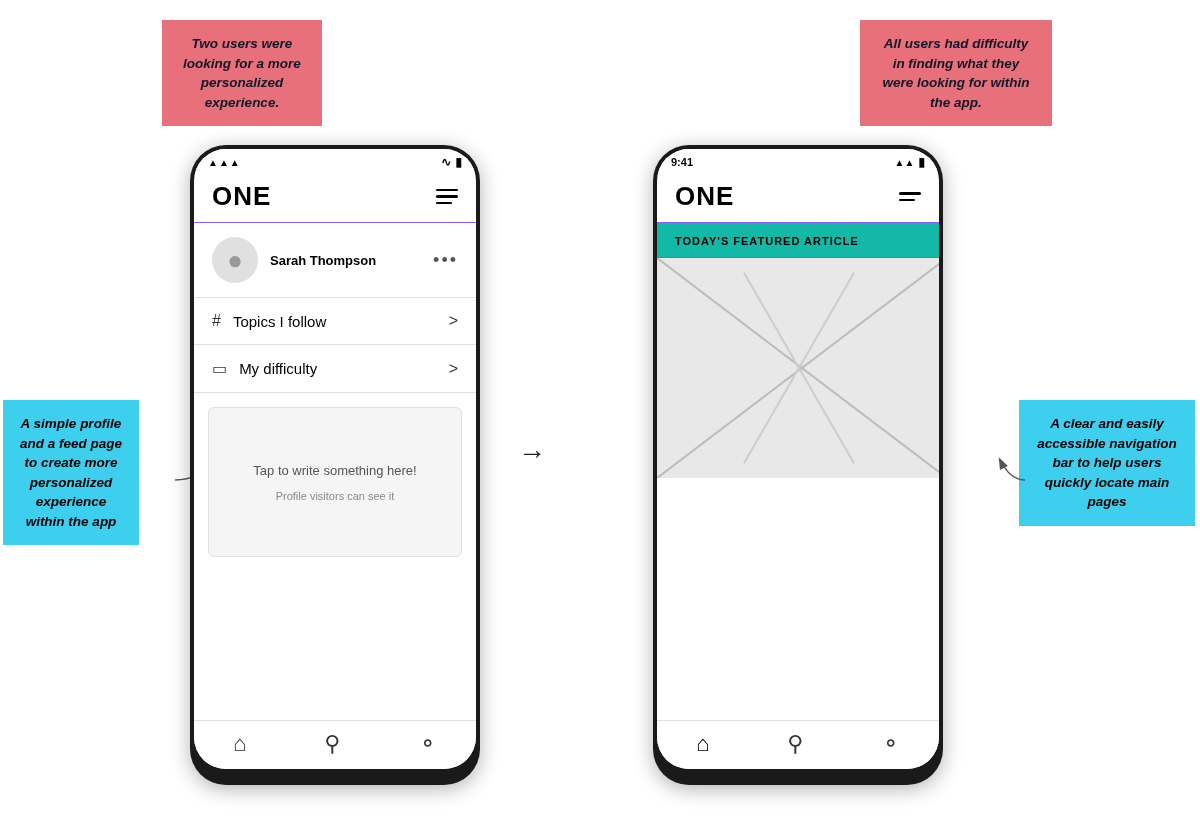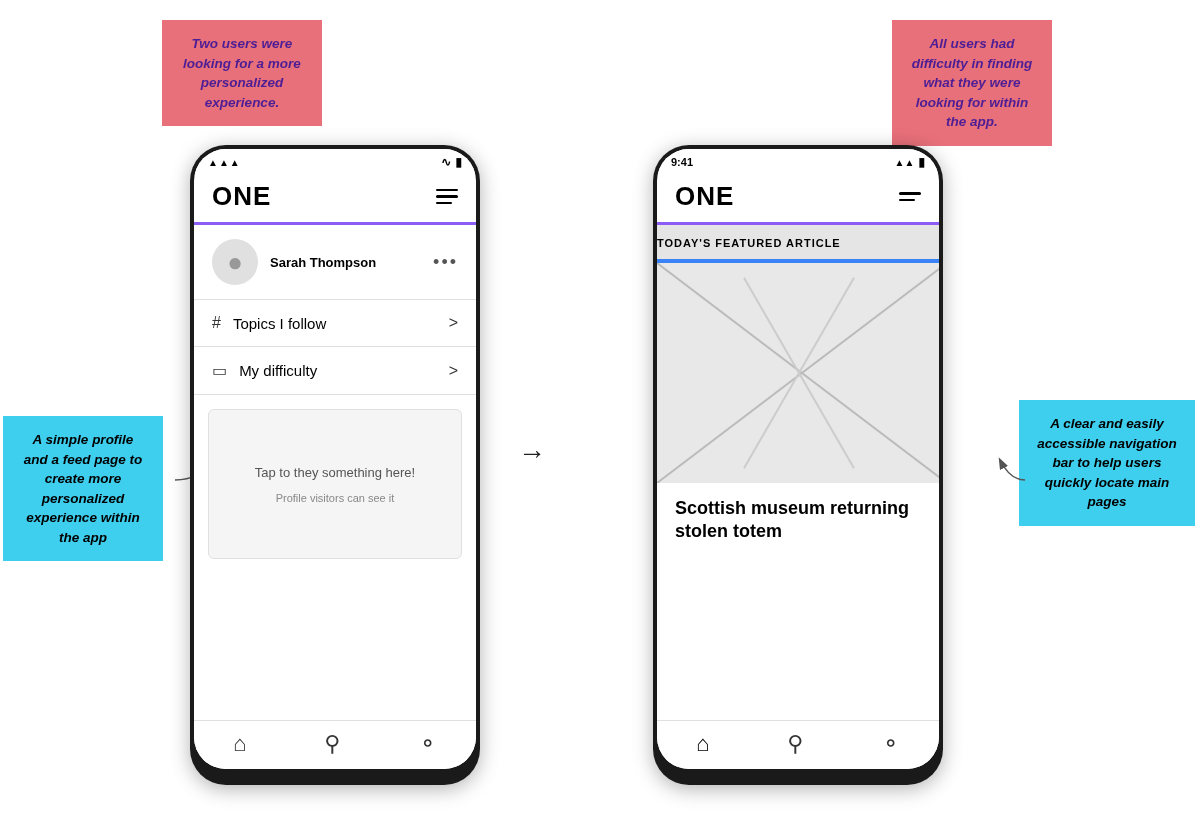--- a/index.html
+++ b/index.html
@@ -24,41 +24,41 @@
       position: absolute;
       padding: 14px 16px;
       font-style: italic;
       font-weight: 700;
       font-size: 13.5px;
       line-height: 1.45;
       text-align: center;
     }
     .sticky-pink {
       background: #e8707a;
-      color: #4c1d95;
+      color: #0f172a;
     }
     .sticky-blue {
       background: #3ecfef;
       color: #000;
     }
 
     .sticky-top-left {
       top: 20px;
       left: 162px;
       width: 160px;
     }
     .sticky-top-right {
       top: 20px;
       right: 148px;
-      width: 160px;
+      width: 192px;
     }
     .sticky-mid-left {
-      top: 416px;
+      top: 400px;
       left: 3px;
-      width: 160px;
+      width: 136px;
     }
     .sticky-mid-right {
       top: 400px;
       right: 5px;
       width: 176px;
     }
 
     
     .phone-wrapper {
       position: absolute;
@@ -104,21 +104,21 @@
       align-items: center;
       gap: 4px;
     }
 
     
     .app-header {
       display: flex;
       justify-content: space-between;
       align-items: center;
       padding: 8px 18px 10px;
-      border-bottom: 3px solid #8b5cf6;
+      border-bottom: 1px solid #8b5cf6;
     }
     .app-logo {
       font-size: 26px;
       font-weight: 900;
       letter-spacing: 1px;
     }
     .hamburger-icon {
       display: flex;
       flex-direction: column;
       gap: 4px;
@@ -228,23 +228,23 @@
       color: #333;
       cursor: pointer;
     }
     .nav-icon.active { color: #000; }
 
     
     .feed-section-label {
       font-size: 11px;
       font-weight: 700;
       letter-spacing: 1px;
-      padding: 12px 0 10px;
-      background: #e5e5e5;
-      border-bottom: 4px solid #3b82f6;
+      padding: 12px 18px 10px;
+      background: #14b8a6;
+      border-bottom: 1px solid #3b82f6;
     }
 
     .featured-image-area {
       background: #e8e8e8;
       flex: 0 0 260px;
       position: relative;
       display: flex;
       align-items: center;
       justify-content: center;
     }
@@ -372,21 +372,21 @@
           <span class="menu-chevron">&gt;</span>
         </div>
 
         <div class="menu-item">
           <span class="menu-item-icon">▭</span>
           <span class="menu-item-label">My difficulty</span>
           <span class="menu-chevron">&gt;</span>
         </div>
 
         <div class="write-area">
-          <span class="write-area-text">Tap to they something here!</span>
+          <span class="write-area-text">Tap to write something here!</span>
           <span class="write-area-sub">Profile visitors can see it</span>
         </div>
 
         <div class="bottom-nav">
           <span class="nav-icon">⌂</span>
           <span class="nav-icon">⚲</span>
           <span class="nav-icon">⚬</span>
         </div>
 
       </div>
@@ -416,23 +416,20 @@
         <div class="feed-section-label">TODAY'S FEATURED ARTICLE</div>
 
         <div class="featured-image-area" style="flex: 0 0 220px; overflow:hidden;">
           <svg width="290" height="220">
             <line x1="0" y1="0" x2="290" y2="220" stroke="#bbb" stroke-width="2"></line>
             <line x1="290" y1="0" x2="0" y2="220" stroke="#bbb" stroke-width="2"></line>
           </svg>
         </div>
 
 
-        <div class="article-preview">
-          <div class="article-title">Scottish museum returning stolen totem</div>
-        </div>
 
         <div class="bottom-nav" style="margin-top:auto;">
           <span class="nav-icon active">⌂</span>
           <span class="nav-icon">⚲</span>
           <span class="nav-icon">⚬</span>
         </div>
 
       </div>
     </div>
   </div>

